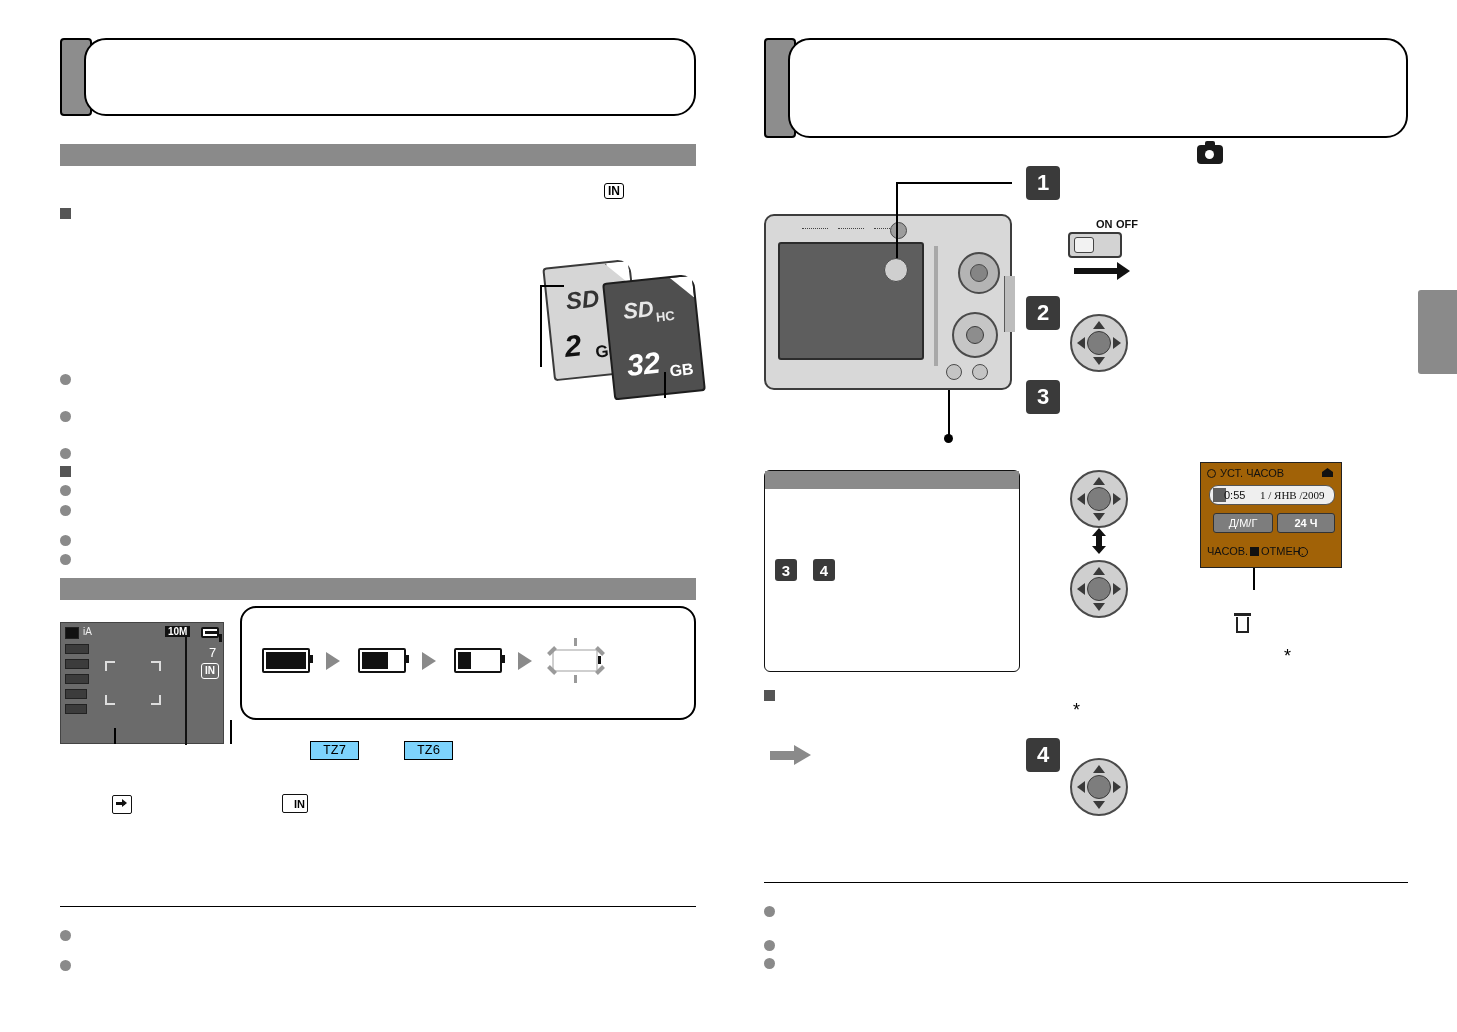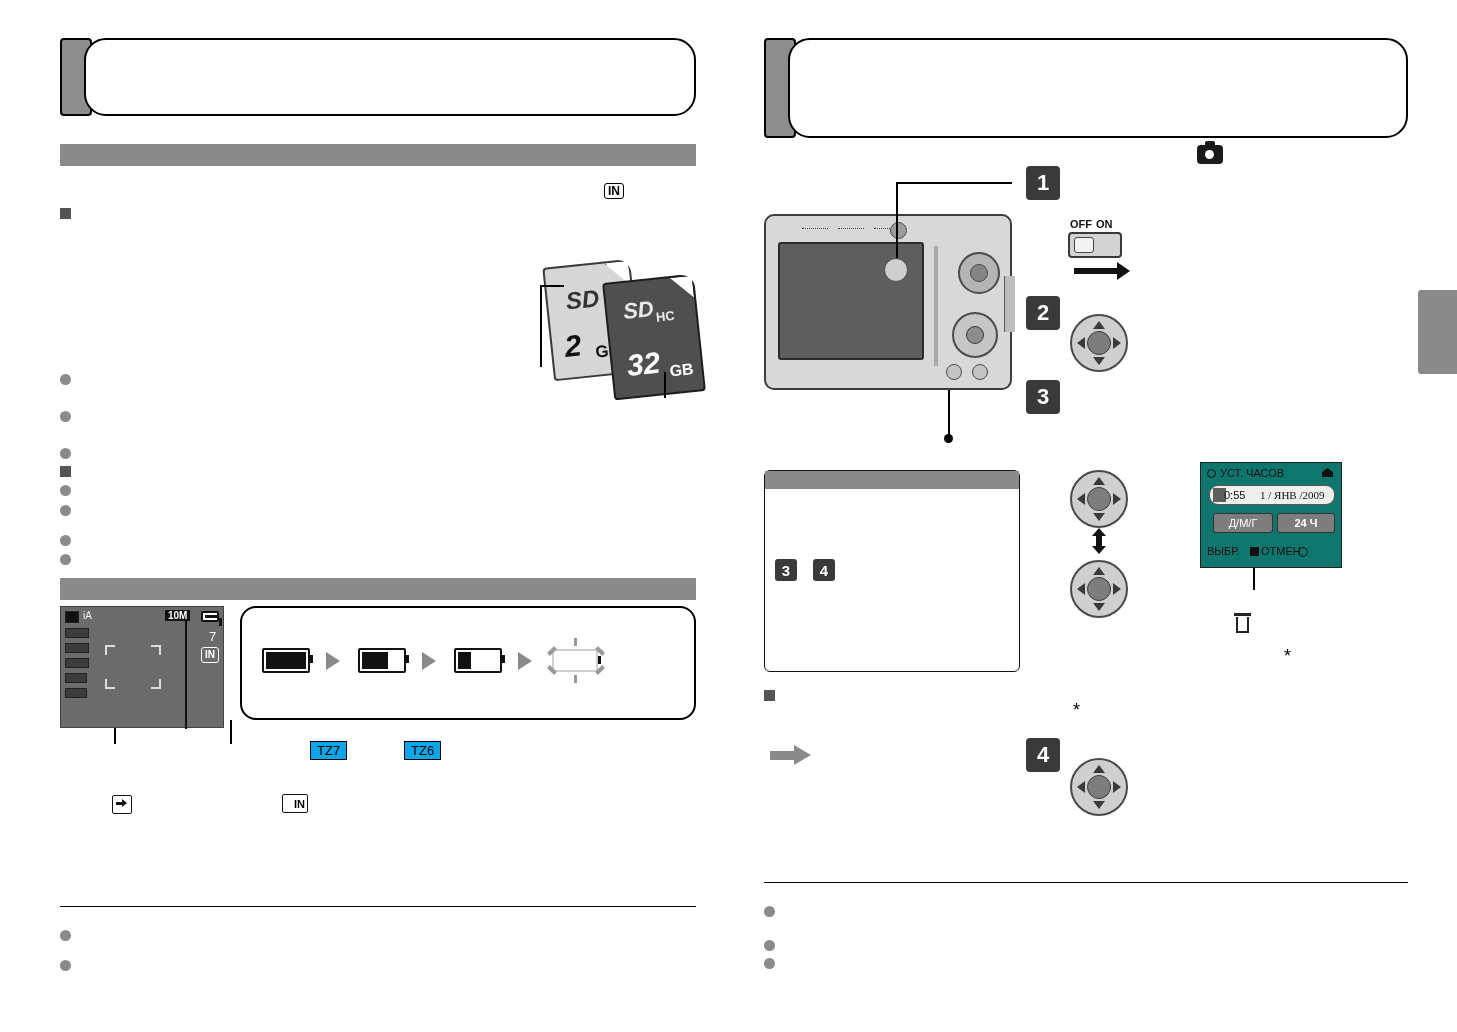--- a/index.html
+++ b/index.html
@@ -80,23 +80,23 @@
     width: 22px;
     height: 22px;
     font-size: 15px;
     border-radius: 3px;
   }
   
   .model-box {
     position: absolute;
     border: 1.5px solid #000;
     font-size: 13px;
-    padding: 1px 6px;
-    background: #0ea5e9;
-    font-family: Liberation Sans, sans-serif;
+    padding: 1px 12px;
+    background: #7dd3fc;
+    font-family: Liberation Mono, monospace;
   }
   
   .cam-icon {
     position: absolute;
     width: 26px;
     height: 19px;
     background: #1a1a1a;
     border-radius: 4px;
   }
   .cam-icon::before {
@@ -167,20 +167,21 @@
   .sd-card {
     position: absolute;
     border-radius: 4px 14px 4px 4px;
   }
   
   .lcd {
     position: absolute;
     background: #6b6b6b;
     border: 1px solid #444;
     box-sizing: border-box;
+    margin-top: 16px;
   }
   .lcd-icon {
     position: absolute;
     background: #3c3c3c;
     border: 1px solid #222;
     box-sizing: border-box;
   }
   .battery {
     position: absolute;
     border: 2px solid #111;
@@ -200,21 +201,21 @@
   .battery .fill {
     position: absolute;
     top: 2px;
     bottom: 2px;
     left: 2px;
     background: #111;
   }
   
   .clock-dialog {
     position: absolute;
-    background: #0f766e;
+    background: #a16207;
     border: 1.5px solid #222;
     box-sizing: border-box;
   }
   .clock-title {
     position: absolute;
     font-size: 11px;
     color: #111;
     font-family: "Liberation Sans", sans-serif;
     white-space: nowrap;
   }
@@ -541,21 +542,21 @@
   <div class="step-num" style="left:1026px; top:296px;">
       <span>2</span>
     </div>
   <div class="step-num" style="left:1026px; top:380px;">
       <span>3</span>
     </div>
   <div class="step-num" style="left:1026px; top:738px;">
       <span>4</span>
     </div>
 
-  <div class="pw-label" style="left:1070px; top:218px;"><span>OFF</span></div>
+  <div class="pw-label" style="left:1116px; top:218px;"><span>OFF</span></div>
   <div class="pw-label" style="left:1096px; top:218px;"><span>ON</span></div>
   <div class="pw-switch" style="left:1068px; top:232px;">
     <div class="knob"></div>
   </div>
   <div class="thick-arrow" style="left:1074px; top:268px; width:44px;"></div>
 
   <div class="dpad" style="left:1070px; top:314px;">
     <div class="tri up"></div>
     <div class="tri down"></div>
     <div class="tri left"></div>
@@ -601,21 +602,21 @@
       <div style="position:absolute; left:3px; top:2px; width:13px; height:14px; background:#5f5f5f;"></div>
       <div class="clock-text" style="left:14px; top:3px;">0:55</div>
       <div class="clock-text" style="left:50px; top:3px;font-family:Liberation Serif, serif;">1 / ЯНВ /2009</div>
     </div>
     <div class="clock-field" style="left:12px; top:50px; width:58px; height:18px;">
       <span>Д/М/Г</span>
     </div>
     <div class="clock-field" style="left:76px; top:50px; width:56px; height:18px;font-weight:bold;">
       <span>24 Ч</span>
     </div>
-    <div class="clock-text" style="left:6px; top:82px;">ВЫБР.</div>
+    <div class="clock-text" style="left:6px; top:82px;">ЧАСОВ.</div>
     <div style="position:absolute; left:49px; top:84px; width:9px; height:9px; background:#111;"></div>
     <div class="clock-text" style="left:60px; top:82px;">ОТМЕН.</div>
     <div style="position:absolute; left:97px; top:84px; width:10px; height:10px; border-radius:50%; border:1.4px solid #111; box-sizing:border-box;"></div>
   </div>
   <div class="leader" style="left:1253px; top:568px; width:1.5px; height:22px;"></div>
 
   <div class="trash-icon" style="left:1234px; top:613px;">
     <div class="lid"></div>
     <div class="body"></div>
   </div>

